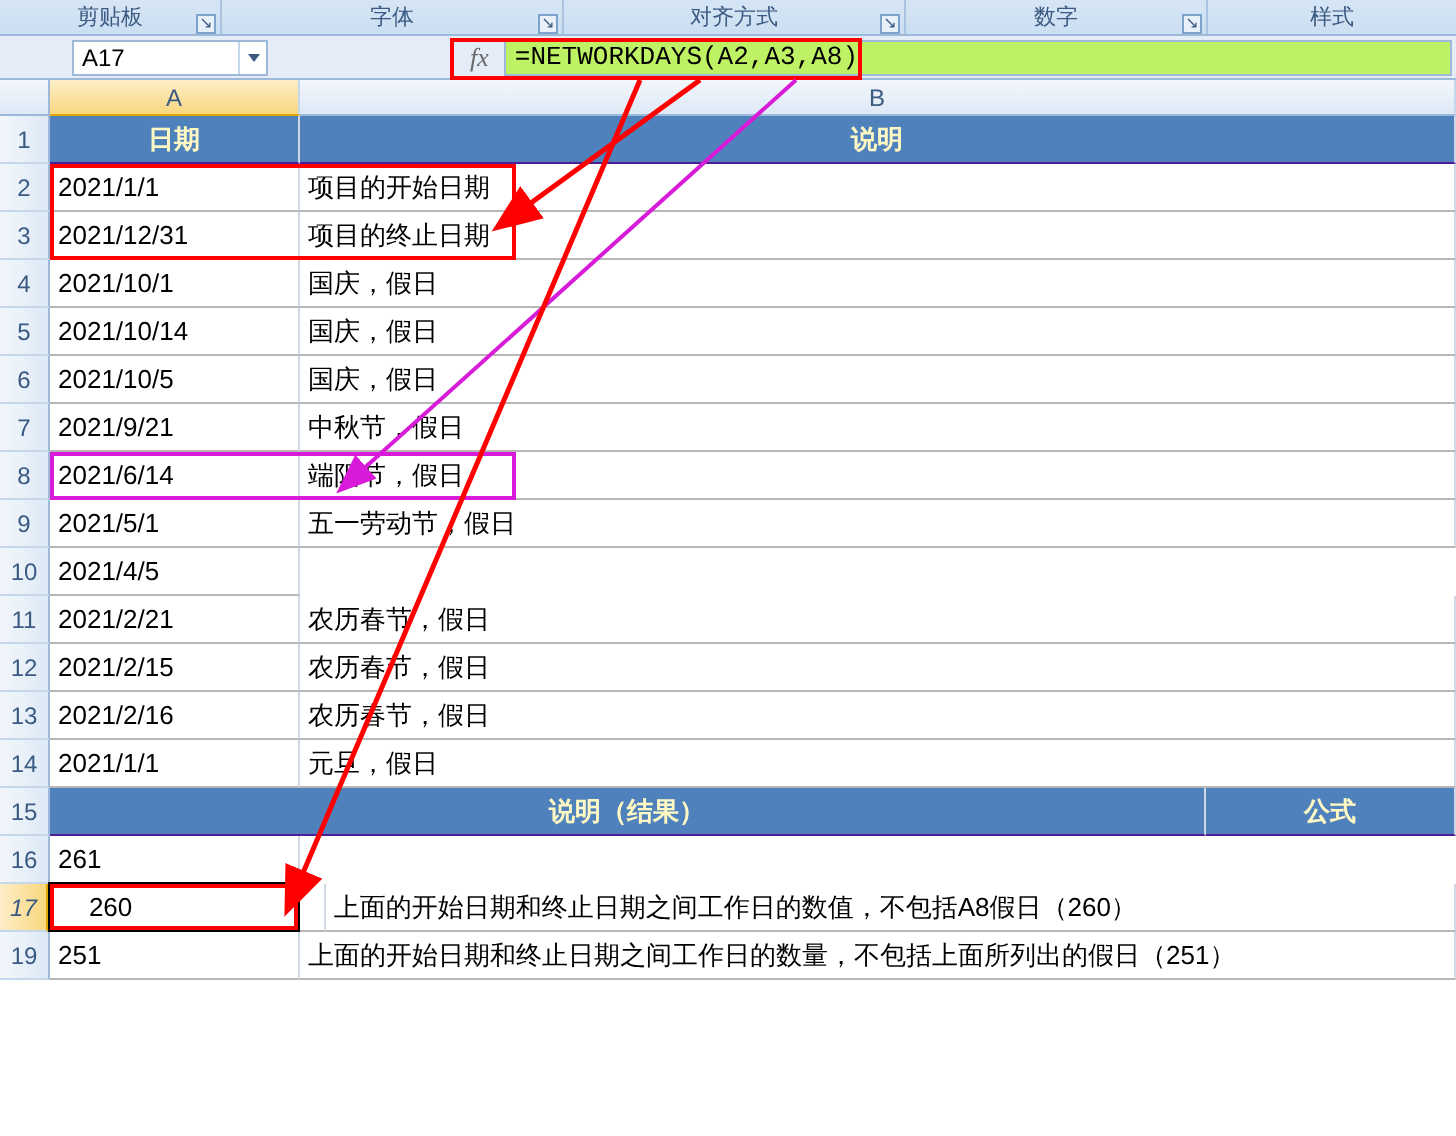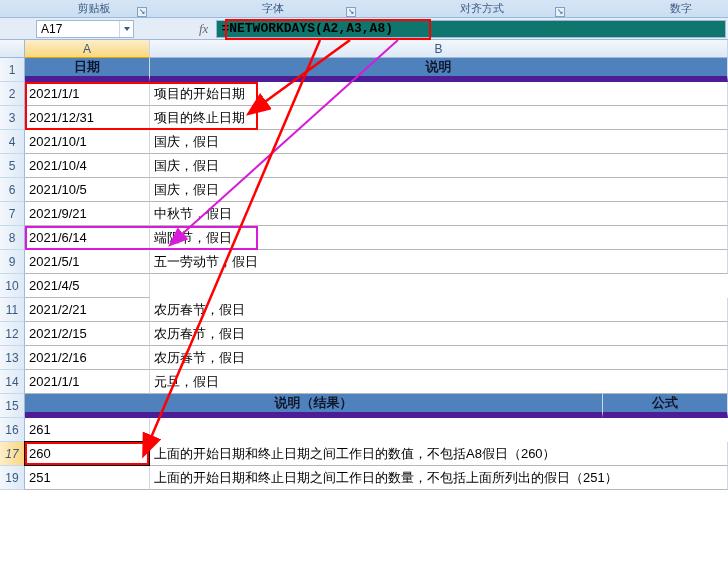--- a/index.html
+++ b/index.html
@@ -24,21 +24,20 @@
   .ribbon-sep {
     width: 1px;
     background: #a9c3e1;
   }
   .ribbon-group {
     flex: 1;
     display: flex;
     align-items: center;
     justify-content: center;
     position: relative;
-    margin-left: 39px;
   }
   .ribbon-label { padding: 0 4px; }
   .ribbon-exp {
     position: absolute;
     right: 2px;
     bottom: 0;
     width: 10px; height: 10px;
     border: 1px solid #7da2cc;
     background: #e8f0fa;
     font-size: 8px;
@@ -89,33 +88,33 @@
     display: flex;
     align-items: center;
     flex: 1;
   }
   .fx-label {
     font-style: italic;
     font-family: "Times New Roman", serif;
     color: #6a6a6a;
     padding: 0 8px 0 4px;
     font-size: 13px;
+    margin-left: 36px;
   }
   .formula-bar {
     flex: 1;
     height: 18px;
-    background: #0f766e;
+    background: #bef264;
     border: 1px solid #9db8d9;
     padding: 0 4px;
     display: flex;
     align-items: center;
     font-family: "Courier New", monospace;
     font-size: 13px;
     margin-right: 2px;
-    font-weight: bold;
   }
   .sheet-area {
     position: relative;
   }
   .col-header-row {
     display: flex;
     height: 18px;
   }
   .corner {
     width: 25px;
@@ -164,27 +163,28 @@
     display: flex;
     align-items: center;
     font-size: 13px;
     overflow: hidden;
     white-space: nowrap;
   }
   .col-A { width: 125px; }
   .col-B { width: 578px; }
   .hdr-cell {
     background: #4f81bd;
-    color: #0f172a;
+    color: #fef9c3;
     justify-content: center;
     font-weight: bold;
-    border-bottom: 6px solid #4c1d95;
+    border-bottom: 1px solid #4c1d95;
   }
   .cell.sel-active {
     background: #fff;
+    margin-left: 16px;
   }
   
   .overlay {
     position: absolute;
     pointer-events: none;
   }
   .box-red {
     border: 2px solid #ff0000;
   }
   .box-magenta {
@@ -278,21 +278,21 @@
         <div class="cell col-A">2021/12/31</div>
         <div class="cell col-B">项目的终止日期</div>
       </div>
       <div class="row">
         <div class="row-header">4</div>
         <div class="cell col-A">2021/10/1</div>
         <div class="cell col-B">国庆，假日</div>
       </div>
       <div class="row">
         <div class="row-header">5</div>
-        <div class="cell col-A">2021/10/4</div>
+        <div class="cell col-A">2021/10/14</div>
         <div class="cell col-B">国庆，假日</div>
       </div>
       <div class="row">
         <div class="row-header">6</div>
         <div class="cell col-A">2021/10/5</div>
         <div class="cell col-B">国庆，假日</div>
       </div>
       <div class="row">
         <div class="row-header">7</div>
         <div class="cell col-A">2021/9/21</div>

